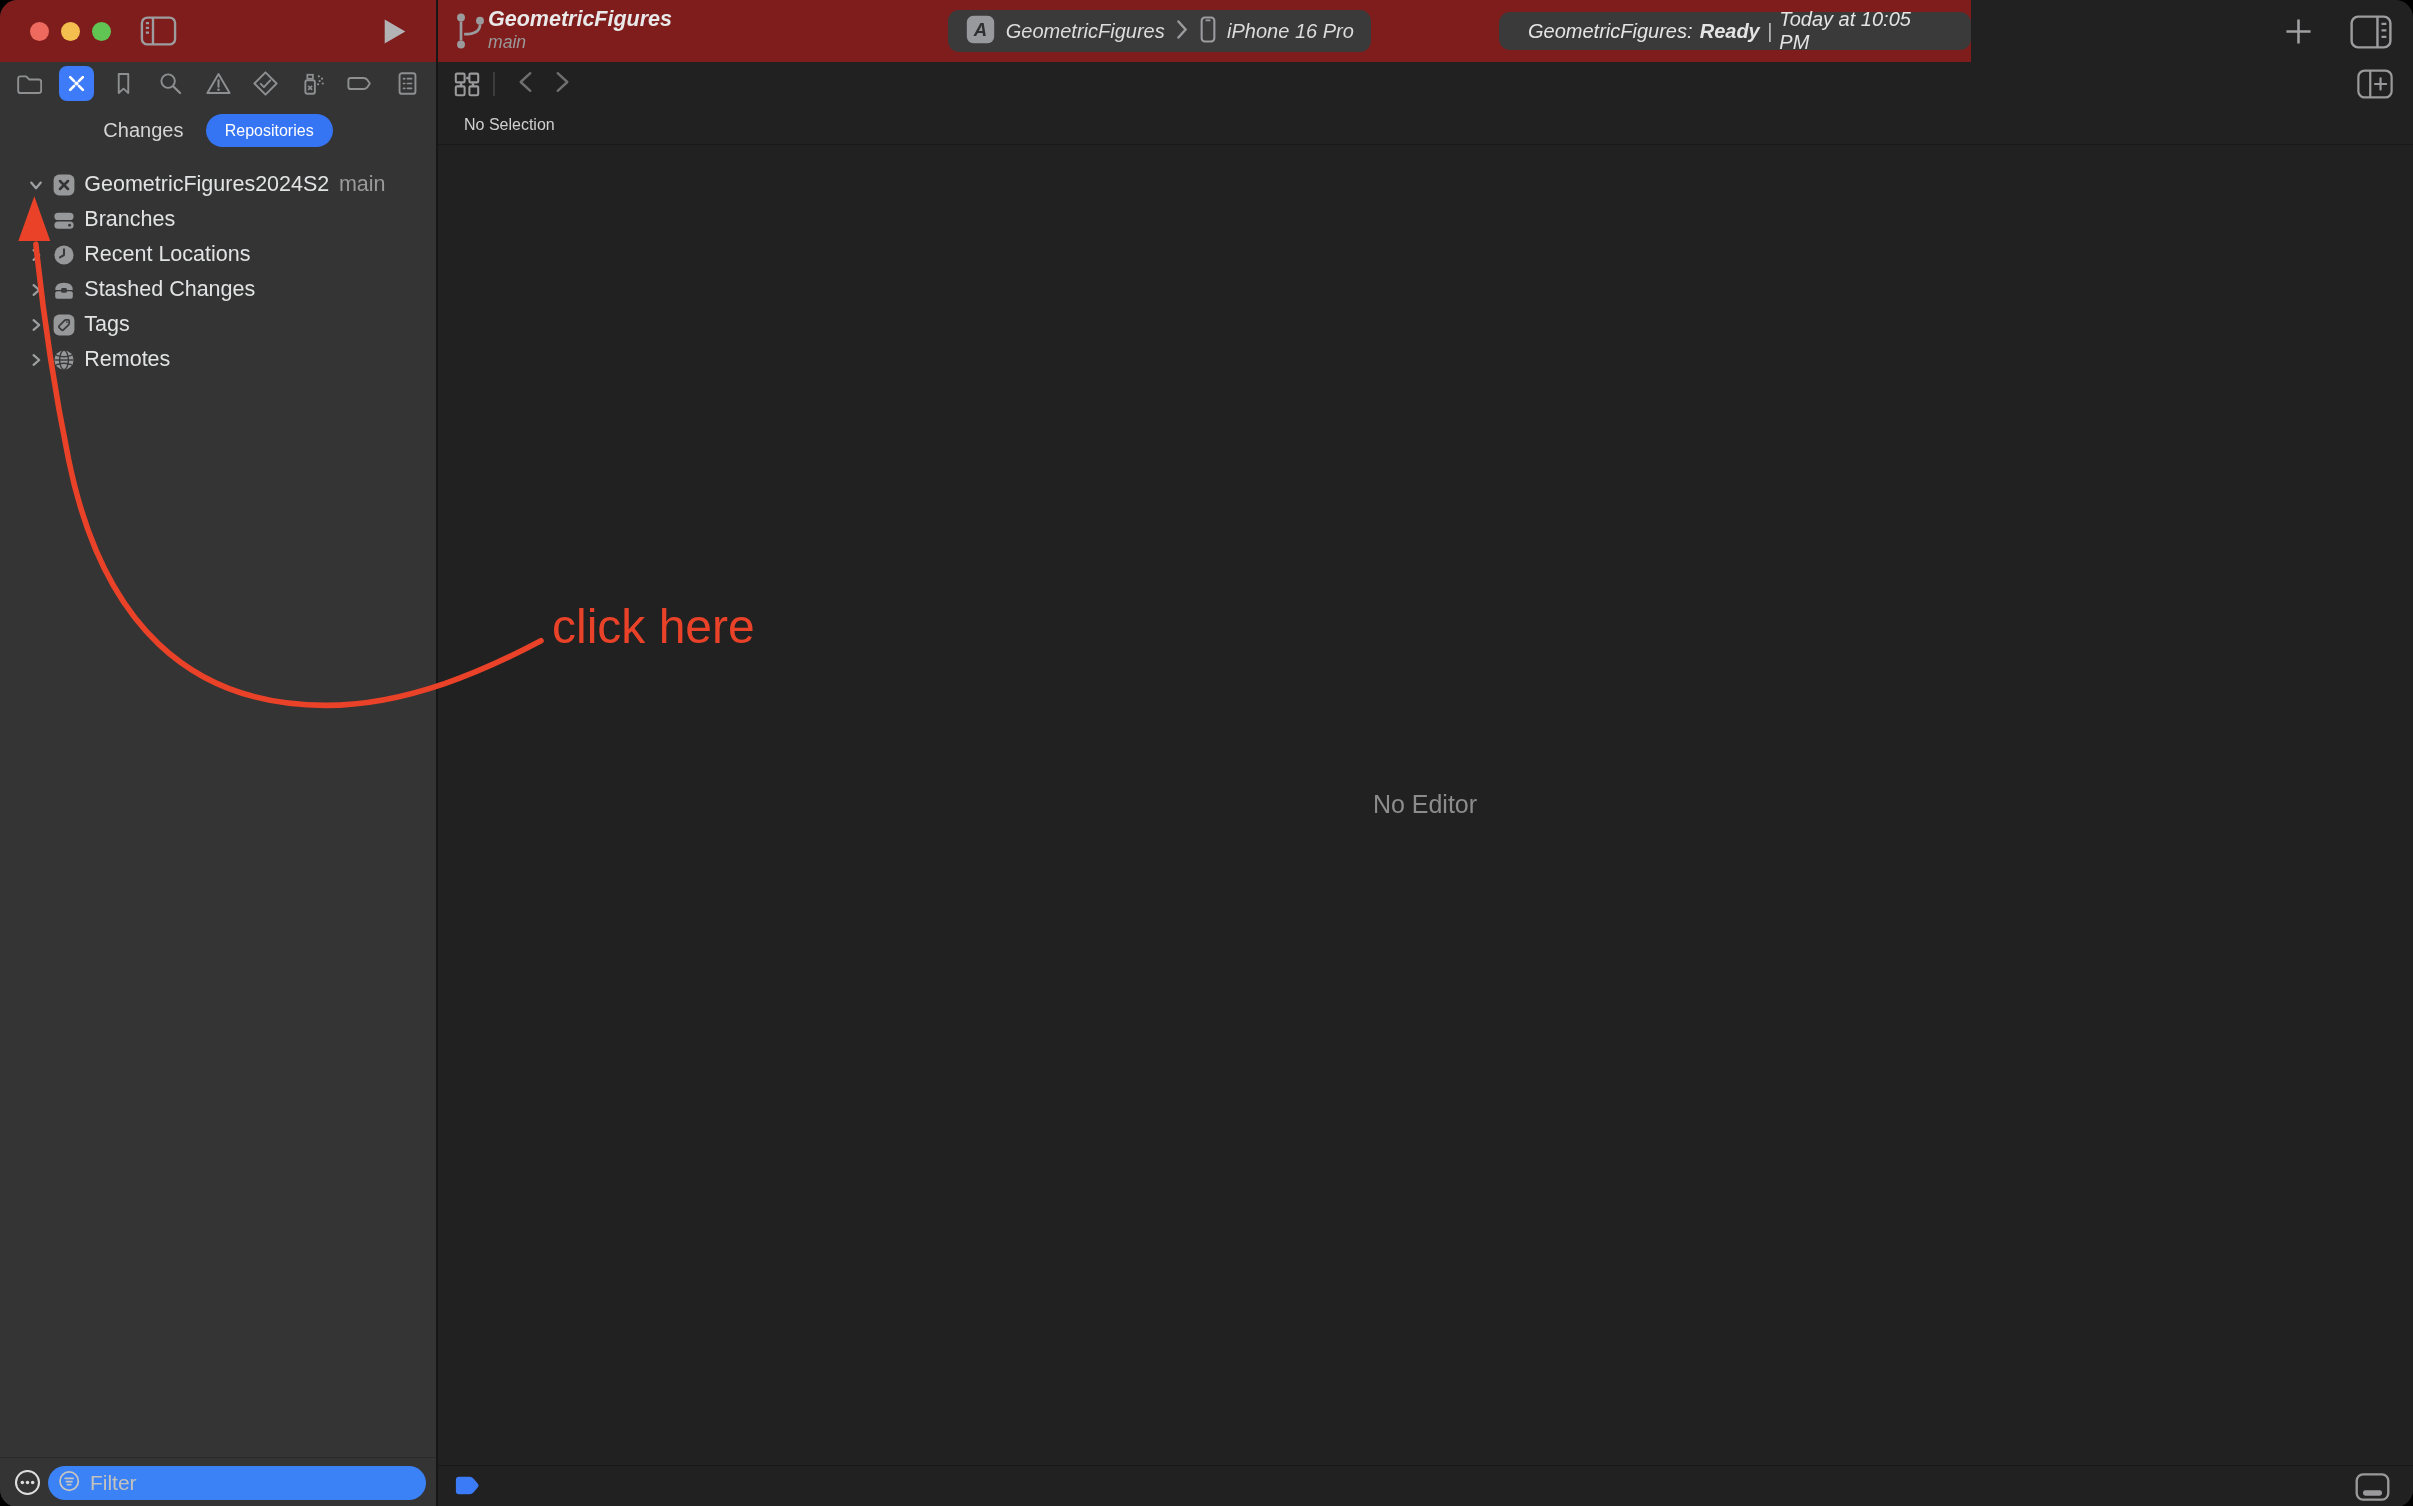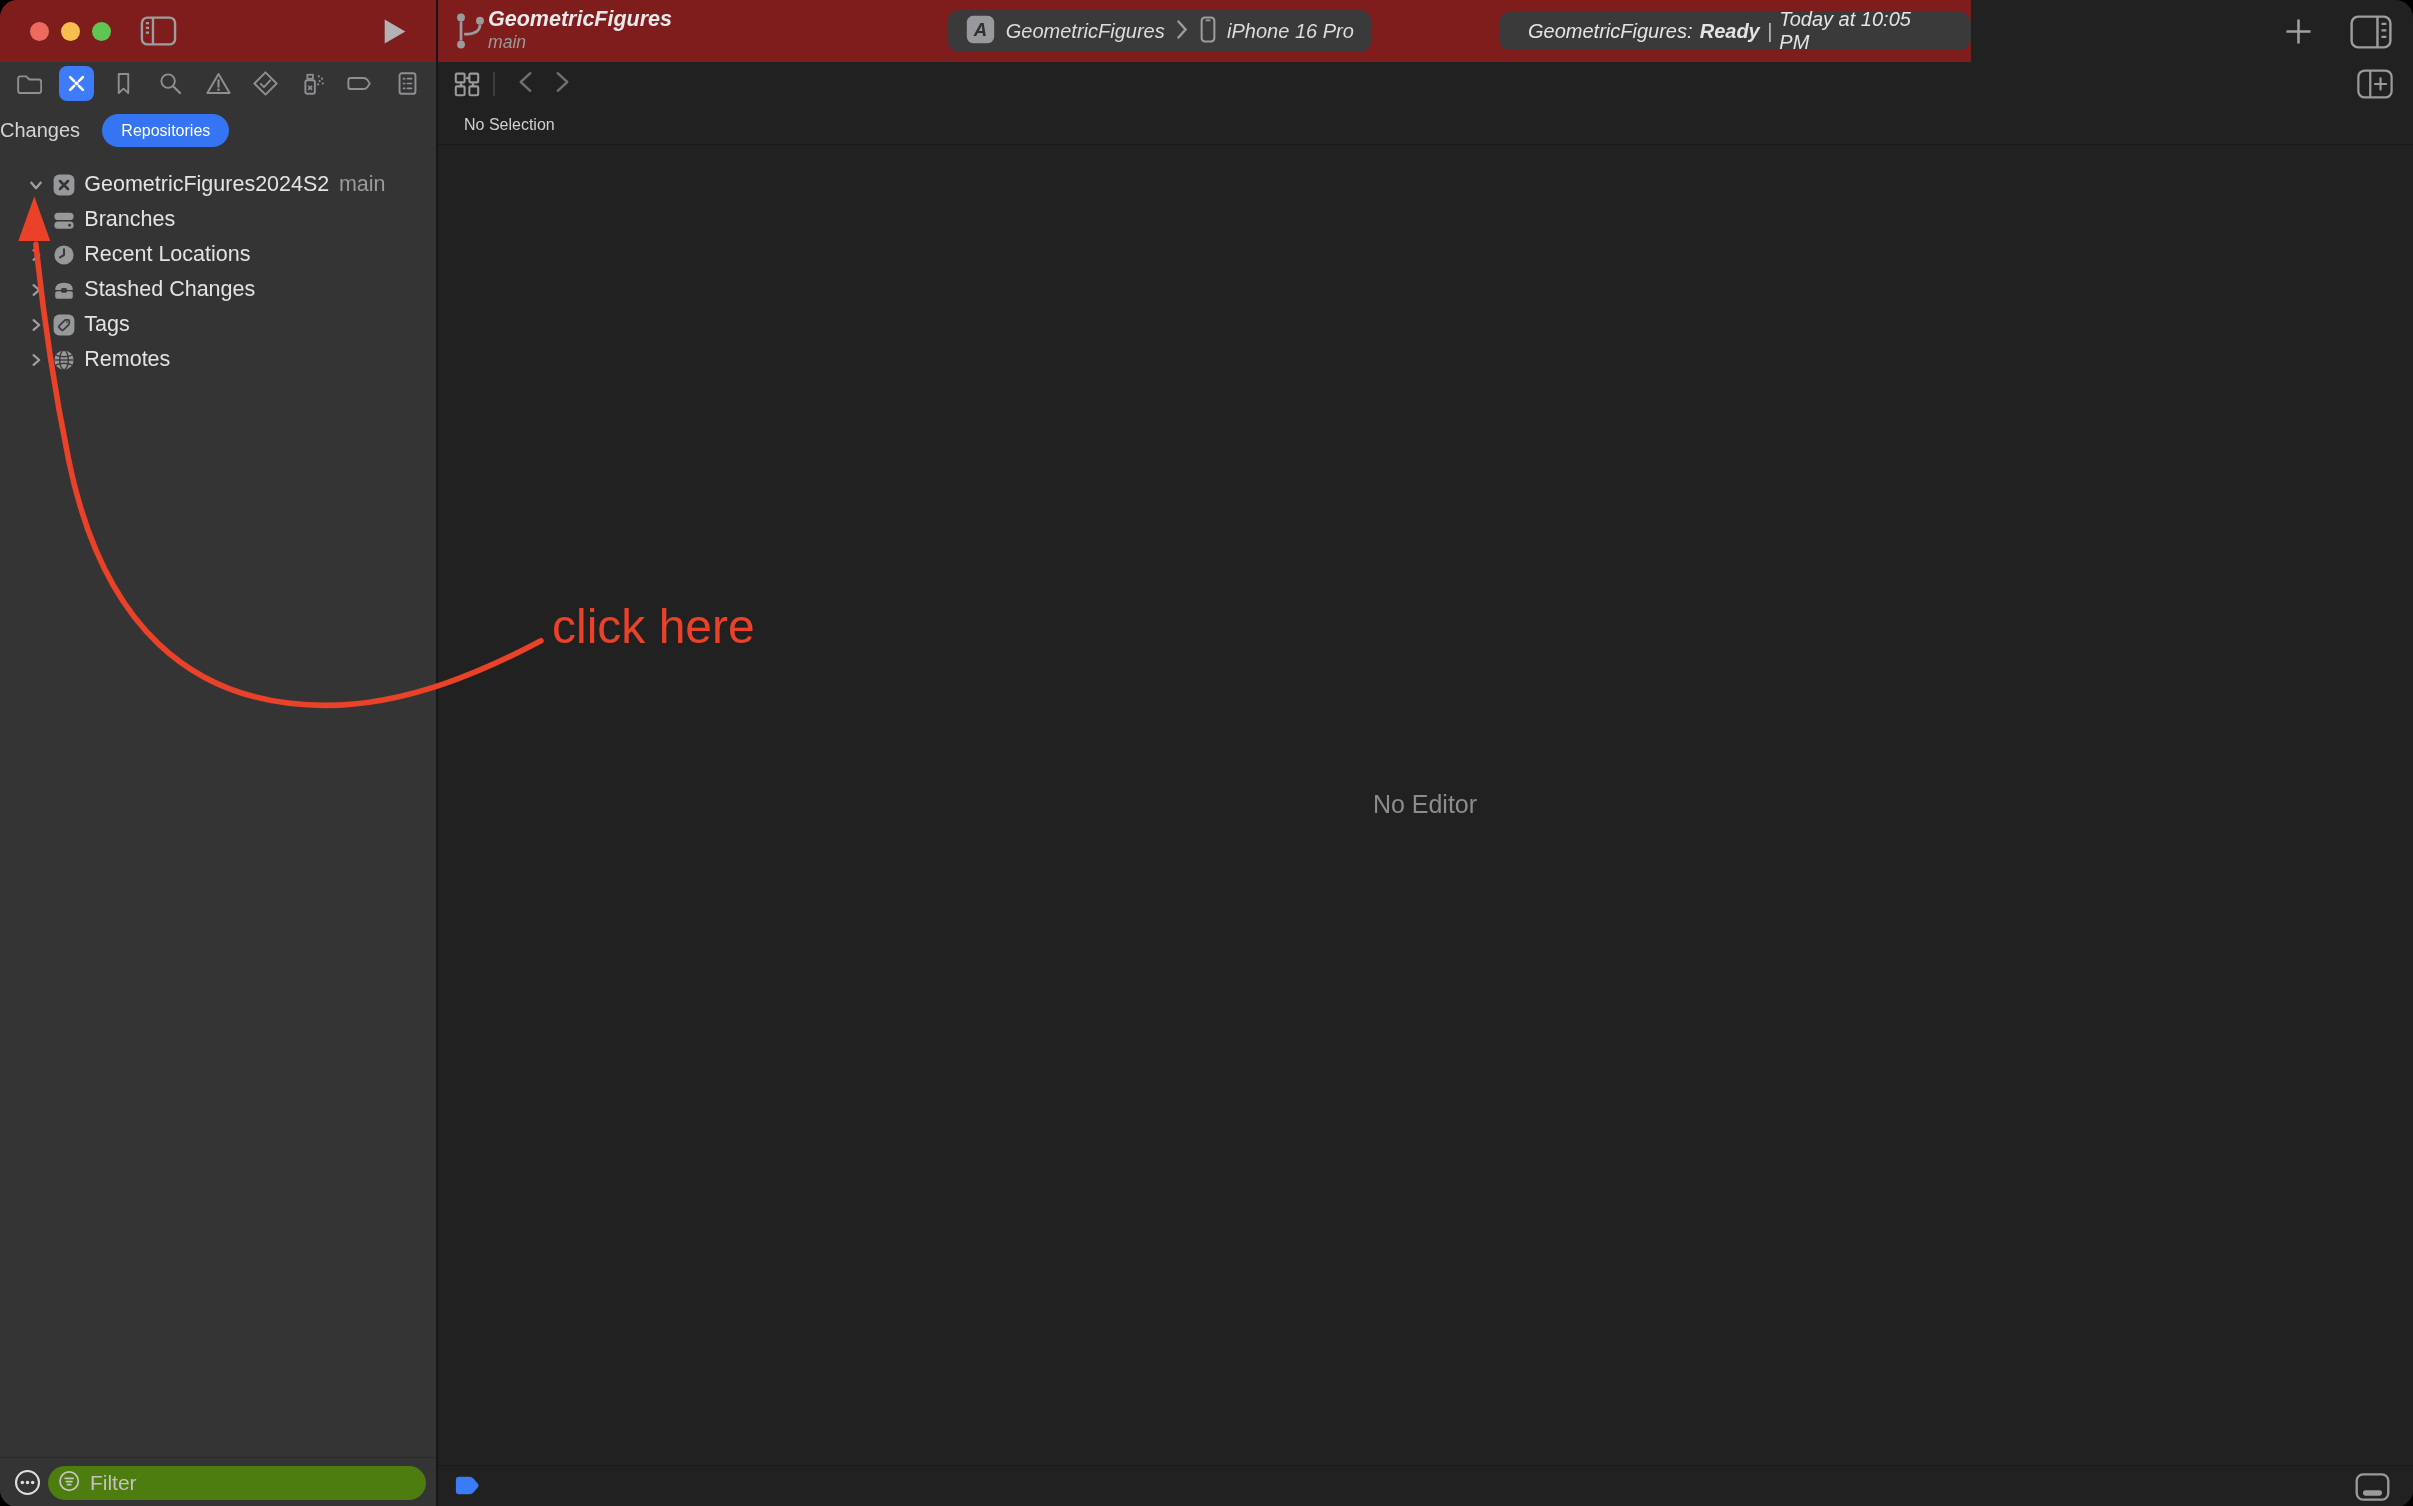--- a/index.html
+++ b/index.html
@@ -21,32 +21,32 @@
   .scheme-text{font-size:20px;color:#dcdcdd;}
   .status-pill{left:1499px;top:12px;height:38px;gap:7.2px;padding:0 29px;font-size:20px;color:#e4e4e5;}
   .status-bold{font-weight:bold;}
   .status-sep{color:#bdbdbe;}
 
   
   .nav-iconbar{position:absolute;left:0;top:62px;width:436px;height:43px;background:#343434;display:flex;align-items:center;justify-content:space-between;padding:0 11.2px;box-sizing:border-box;}
   .nav-tab{width:35px;height:35px;display:flex;align-items:center;justify-content:center;border-radius:8px;color:#8d8f91;}
   .nav-tab.selected{background:#3d7bf8;color:#fff;}
   .sidebar{position:absolute;left:0;top:105px;width:436px;height:1352px;background:#343434;}
-  .segrow{height:51px;display:flex;align-items:center;gap:22.3px;}
+  .segrow{height:51px;display:flex;align-items:center;justify-content:center;gap:22.3px;}
   .seg-plain{font-size:20px;color:#d4d4d4;}
   .seg-pill{font-size:16px;color:#fff;background:#3574f2;border-radius:797px;padding:7.2px 19px;}
   .tree{position:absolute;left:0;top:62px;right:0;}
   .trow{height:35px;display:flex;align-items:center;color:#e2e3e4;font-size:21.5px;}
   .trow .chev{width:21px;display:flex;justify-content:center;color:#9fa0a2;flex:0 0 21px;}
   .trow.root{padding-left:25px;}
   .trow.child{padding-left:25px;}
   .trow .ticon{width:25.5px;height:25.5px;margin:0 8px 0 4.8px;flex:0 0 25.5px;display:flex;align-items:center;justify-content:center;}
   .t-secondary{color:#9a9a9a;margin-left:9.6px;}
   .nav-bottom{position:absolute;left:0;top:1457px;width:436px;height:49px;background:#343434;border-top:1.6px solid #2a2a2a;box-sizing:border-box;}
-  .filter-field{position:absolute;left:48px;top:8px;width:378px;height:34px;background:#4d7c0f;border-radius:17px;display:flex;align-items:center;padding-left:9.6px;box-sizing:border-box;gap:8px;}
+  .filter-field{position:absolute;left:48px;top:8px;width:378px;height:34px;background:#3b82f6;border-radius:17px;display:flex;align-items:center;padding-left:9.6px;box-sizing:border-box;gap:8px;}
   .filter-input{background:transparent;border:none;outline:none;font-size:21px;color:#efefef;width:263px;font-family:inherit;}
   .filter-input::placeholder{color:#c3c2bd;}
 
   
   .tabbar{position:absolute;left:437px;top:62px;right:0;height:43px;background:#212121;display:flex;align-items:center;}
   .jumpbar{position:absolute;left:437px;top:105px;right:0;height:40px;background:#212121;border-bottom:1.6px solid #191919;display:flex;align-items:center;box-sizing:border-box;}
   .jump-text{margin-left:27px;font-size:16px;color:#d0d0d0;}
   .editor-empty{position:absolute;left:437px;right:0;top:790px;text-align:center;font-size:25px;color:#8c8c8c;}
   .editor-bottom{position:absolute;left:437px;right:0;top:1465px;height:42px;background:#212121;border-top:1.6px solid #181818;box-sizing:border-box;}
   .bp-tag{position:absolute;left:17.6px;top:9.6px;}

